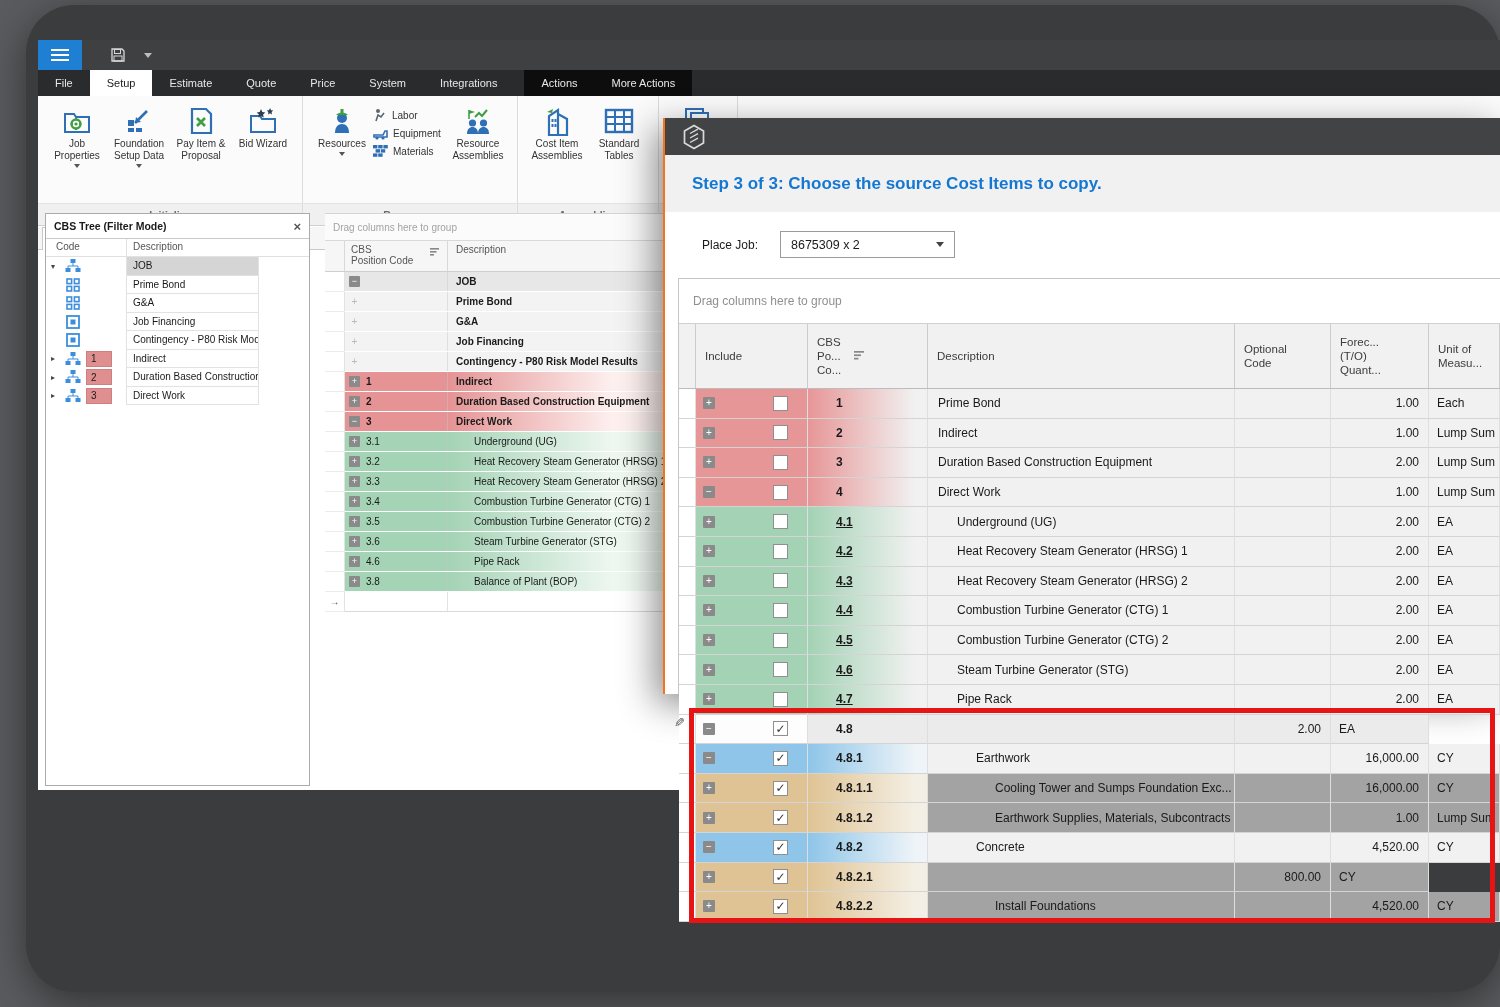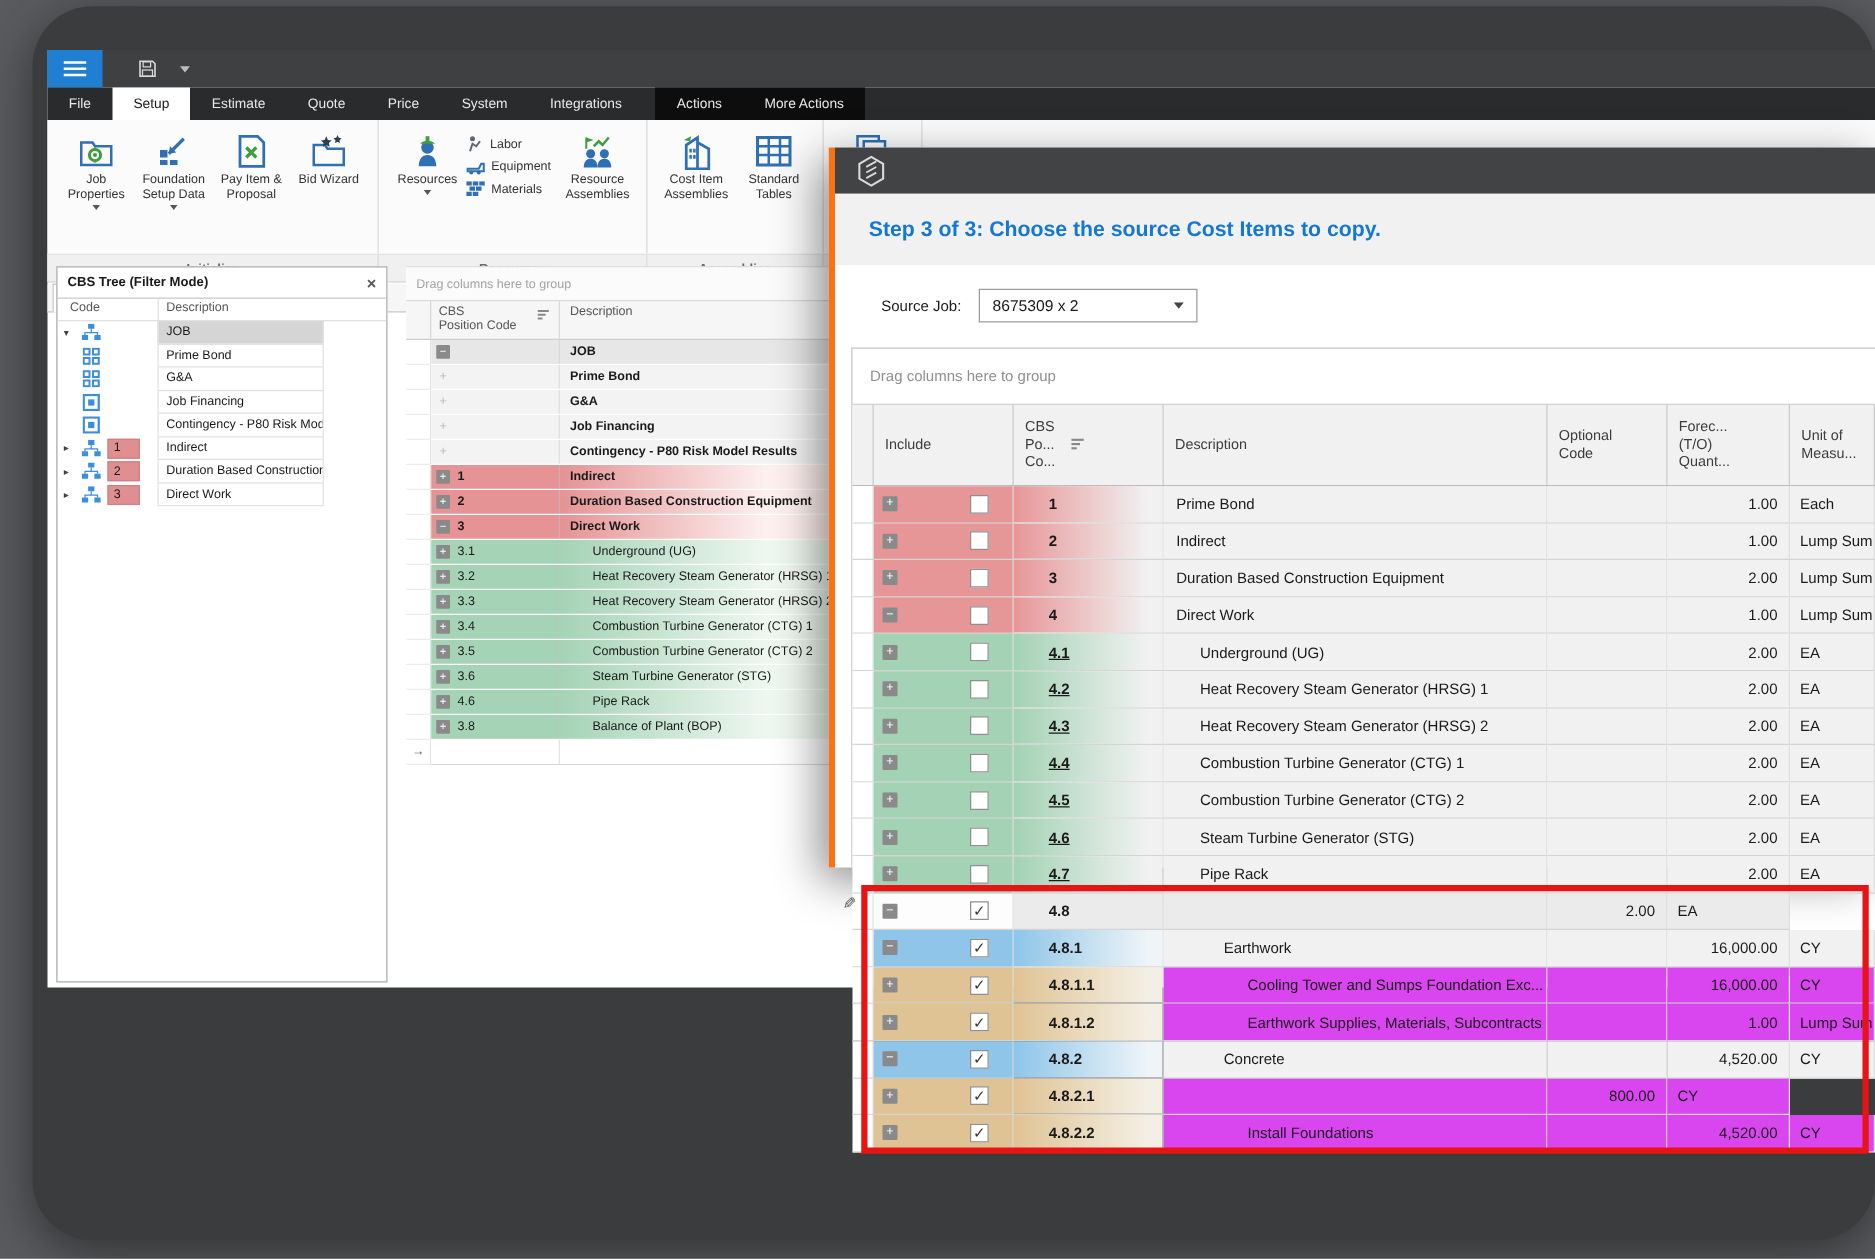--- a/index.html
+++ b/index.html
@@ -63,21 +63,21 @@
   .mg-head .h3 { flex:1; padding:3px 0 0 8px; }
   .mgrow { display:flex; height:20px; font-size:10px; align-items:stretch; }
   .mg-ind { width:20px; border-right:1px solid #e3e3e3; border-bottom:1px solid #ececec; display:flex; align-items:center; justify-content:center; color:#555; background:#fff; }
   .mg-body { flex:1; display:flex; border-bottom:1px solid rgba(255,255,255,.9); }
   .mg-code { width:103px; display:flex; align-items:center; gap:6px; padding-left:4px; border-right:1px solid rgba(200,200,200,.45); }
   .mg-desc { flex:1; display:flex; align-items:center; padding-left:8px; white-space:nowrap; overflow:hidden; }
   .xbox { width:11px; height:11px; background:#8a8a8a; color:#fff; font-size:9px; line-height:10px; text-align:center; flex:none; border-radius:1px; }
   .xplain { width:11px; color:#b9b9b9; font-size:10px; text-align:center; flex:none; background:none; }
 
   
-  .dialog { position:absolute; left:663px; top:118px; width:837px; height:576px; background:#fff; border-left:5px solid #f97316; box-shadow:-8px 10px 34px rgba(0,0,0,.45); }
+  .dialog { position:absolute; left:663px; top:118px; width:837px; height:576px; background:#fff; border-left:2px solid #f97316; box-shadow:-8px 10px 34px rgba(0,0,0,.45); }
   .dlg-bar { position:absolute; left:0; top:0; right:0; height:37px; background:#424345; display:flex; align-items:center; padding-left:17px; }
   .dlg-titleband { position:absolute; left:0; top:37px; right:0; height:57px; background:#f1f1f2; display:flex; align-items:center; padding-left:27px; }
   .dlg-title { font-size:17px; font-weight:bold; color:#1478d2; }
   .dlg-src { position:absolute; left:0; top:94px; right:0; height:66px; background:#fff; }
   .src-label { position:absolute; left:37px; top:26px; font-size:12px; }
   .src-select { position:absolute; left:115px; top:19px; width:175px; height:27px; border:1px solid #9b9b9b; background:#fff; display:flex; align-items:center; padding:0 10px; font-size:12.5px; }
   .src-select .car { margin-left:auto; width:0; height:0; border-left:4px solid transparent; border-right:4px solid transparent; border-top:5px solid #444; }
 
   .dlg-grid { position:absolute; left:13px; top:160px; right:0; bottom:0; border-top:1px solid #c6c6c6; border-left:1px solid #c6c6c6; background:#fff; }
   .dg-drag { height:44px; display:flex; align-items:center; padding-left:14px; font-size:12px; color:#8f8f8f; }
@@ -92,21 +92,21 @@
   .dg-cbs { padding-left:28px; font-weight:bold; }
   .dg-desc { white-space:nowrap; overflow:hidden; }
   .dg-qty { justify-content:flex-end; padding-right:9px; }
   .dg-uom { padding-left:8px; }
   .cbox { width:15px; height:15px; border:1px solid #8f8f8f; background:#fff; margin-left:58px; display:flex; align-items:center; justify-content:center; font-size:12px; color:#333; }
   .dgrow .xbox { margin-left:7px; width:12px; height:12px; font-size:10px; line-height:11px; }
   .dgrow.cw-red   .dg-include { background:#e79697; } .dgrow.cw-red   .dg-cbs { background:linear-gradient(to right,#e79697,#f1f1f1 90%); font-weight:bold; }
   .dgrow.cw-green .dg-include { background:#a3d2b4; } .dgrow.cw-green .dg-cbs { background:linear-gradient(to right,#a3d2b4,#f1f1f1 90%);text-decoration:underline; }
   .dgrow.cw-blue  .dg-include { background:#8ec5e8; } .dgrow.cw-blue  .dg-cbs { background:linear-gradient(to right,#8ec5e8,#eef4f8 90%); }
   .dgrow.cw-tan   .dg-include { background:#dfc394; } .dgrow.cw-tan   .dg-cbs { background:linear-gradient(to right,#dfc394,#f4efe4 90%); }
-  .dgrow.cw-tan > div { background:#d946ef; }
+  .dgrow.cw-tan > div { background:#a3a3a3; }
   .dgrow.cw-tan .dg-include { background:#dfc394; }
   .dgrow.cw-sel > div { background:#ebebeb; }
   .dgrow.cw-sel .dg-include { background:#fdfdfd; }
 
   .red-box { position:absolute; left:689px; top:708px; width:806px; height:215px; border:5px solid #e61414; pointer-events:none; z-index:40; }
   .pencil { position:absolute; left:674px; top:715px; font-size:13px; color:#555; z-index:41; transform:scaleX(-1); }
 
   svg { display:block; }
 </style>
 </head>
@@ -647,21 +647,21 @@
   <div class="dlg-bar">
     <svg width="24" height="26" viewBox="0 0 24 26">
       <path d="M12 1.5 L21.5 7 V19 L12 24.5 L2.5 19 V7 Z" fill="none" stroke="#d9d9d9" stroke-width="1.7"></path>
       <path d="M8 9.5 l8-4.4 M8 14 l8-4.4 M8 18.5 l8-4.4" stroke="#d9d9d9" stroke-width="1.4"></path>
     </svg>
   </div>
   <div class="dlg-titleband">
     <span class="dlg-title">Step 3 of 3: Choose the source Cost Items to copy.</span>
   </div>
   <div class="dlg-src">
-    <span class="src-label">Source Job:</span>
+    <span class="src-label">Place Job:</span>
     <div class="src-select">
       <span>8675309 x 2</span>
       <span class="car"></span>
     </div>
   </div>
 
   <div class="dlg-grid">
     <div class="dg-drag">Drag columns here to group</div>
     <div class="dg-cols dg-head">
       <div></div>

